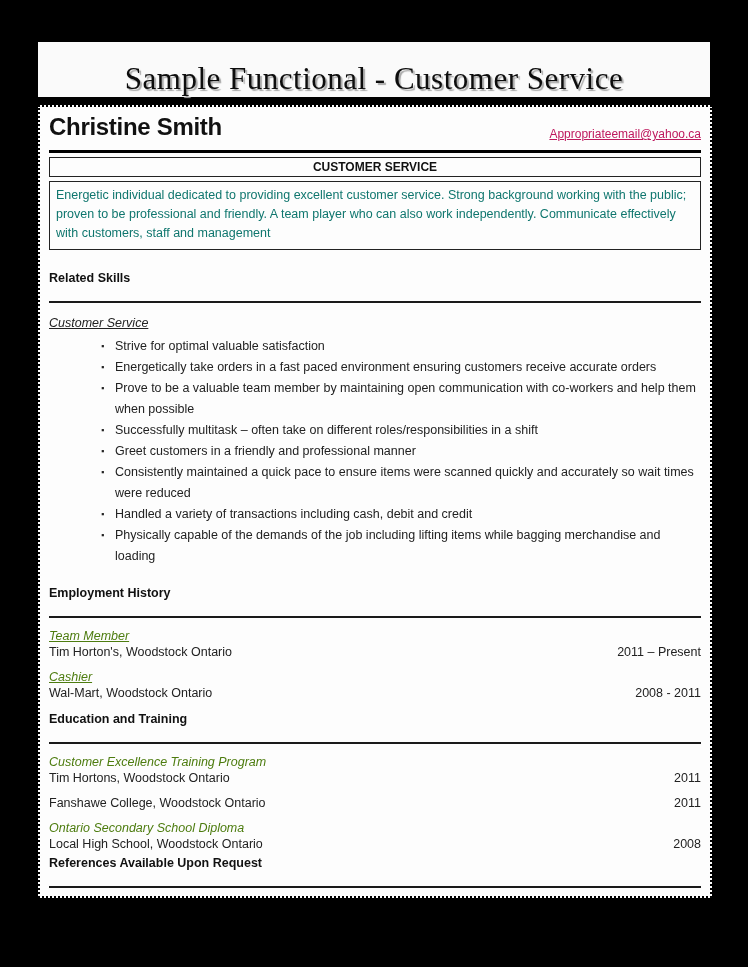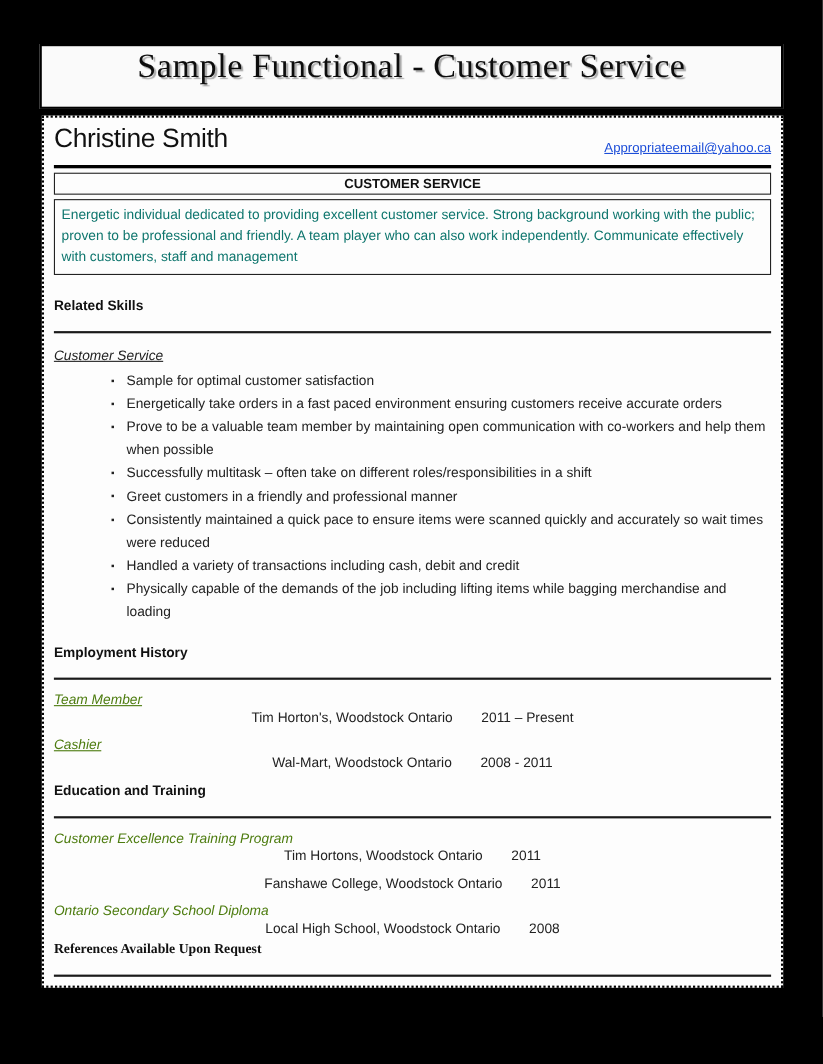--- a/index.html
+++ b/index.html
@@ -9,40 +9,40 @@
     font-family:"Liberation Sans", sans-serif;
     color:#1c1c1c;
     position:relative;
     overflow:hidden;
   }
 
   
   .banner {
     position:absolute; left:36px; top:40px; width:676px; height:59px;
     background:#fafafa; border:2px solid #000;
-    display:flex; align-items:flex-start; justify-content:center;
+    display:flex; align-items:flex-end; justify-content:center;
   }
   .banner-title {
     font-family:"Liberation Serif", serif;
     font-size:31px; color:#0d0d0d; letter-spacing:0.5px;
     text-shadow:2px 2px 1px #a9a9a9;
     white-space:nowrap;
   }
 
   
   .paper {
     position:absolute; left:38px; top:105px; width:674px; height:793px;
     background:#fdfdfd; border:2px dotted #000;
     padding:6px 9px; overflow:hidden; position:absolute;
   }
 
   
   .hdr-row { display:flex; justify-content:space-between; align-items:flex-end; }
-  .name { font-size:24px; font-weight:normal; color:#111; letter-spacing:-0.3px; }
-  .email { font-size:12px; color:#1d4ed8; text-decoration:underline; }
+  .name { font-size:24px; font-weight:bold; color:#111; letter-spacing:-0.3px; }
+  .email { font-size:12px; color:#be185d; text-decoration:underline; }
   .hdr-row2 { display:flex; justify-content:space-between; margin-top:3px; font-size:12px; color:#222; }
   .thick-rule { border-bottom:3px solid #000; margin-top:9px; }
 
   
   .cs-band {
     margin-top:4px; border:1.5px solid #222; text-align:center;
     font-weight:bold; font-size:12px; padding:2px 0; color:#111;
   }
   .summary-box {
     margin-top:4px; border:1.5px solid #222; padding:4px 6px 6px 6px;
@@ -66,26 +66,26 @@
   
   ul.skills { list-style:none; margin-top:6px; padding-left:52px; }
   ul.skills li { display:flex; font-size:12.5px; line-height:21px; color:#222; }
   .blt { width:14px; flex:0 0 14px; font-size:9px; line-height:21px; color:#222; }
   .blt-text { flex:1; padding-right:4px; }
 
   
   .entry { margin-top:11px; }
   .entry-title { font-style:italic; font-size:12.5px; color:#4d7c0f; }
   .entry-title.u { text-decoration:underline; }
-  .entry-row { display:flex; justify-content:center; margin-top:2px; font-size:12.5px; color:#222; }
+  .entry-row { display:flex; justify-content:space-between; margin-top:2px; font-size:12.5px; color:#222; }
   .entry-dates { white-space:nowrap;margin-left:26px; }
 
   
   .references {
-    position:absolute; left:9px; right:9px; bottom:8px;font-family:Liberation Serif, serif;
+    position:absolute; left:9px; right:9px; bottom:8px;
   }
 </style>
 </head>
 <body>
 
 <div class="banner">
   <div class="banner-title">Sample Functional - Customer Service</div>
 </div>
 
 <div class="paper">
@@ -97,21 +97,21 @@
   <div class="thick-rule"></div>
 
   <div class="cs-band">CUSTOMER SERVICE</div>
   <div class="summary-box">Energetic individual dedicated to providing excellent customer service.  Strong background working with the public; proven to be professional and friendly.  A team player who can also work independently.  Communicate effectively with customers, staff and management</div>
 
   <div class="sec-head mt-rs">Related Skills</div>
   <div class="sub-head">Customer Service</div>
   <ul class="skills">
     <li>
         <span class="blt">▪</span>
-        <span class="blt-text">Sample for optimal customer satisfaction</span>
+        <span class="blt-text">Strive for optimal valuable satisfaction</span>
       </li>
     <li>
         <span class="blt">▪</span>
         <span class="blt-text">Energetically take orders in a fast paced environment ensuring customers receive accurate orders</span>
       </li>
     <li>
         <span class="blt">▪</span>
         <span class="blt-text">Prove to be a valuable team member by maintaining open communication with co-workers and help them when possible</span>
       </li>
     <li>

